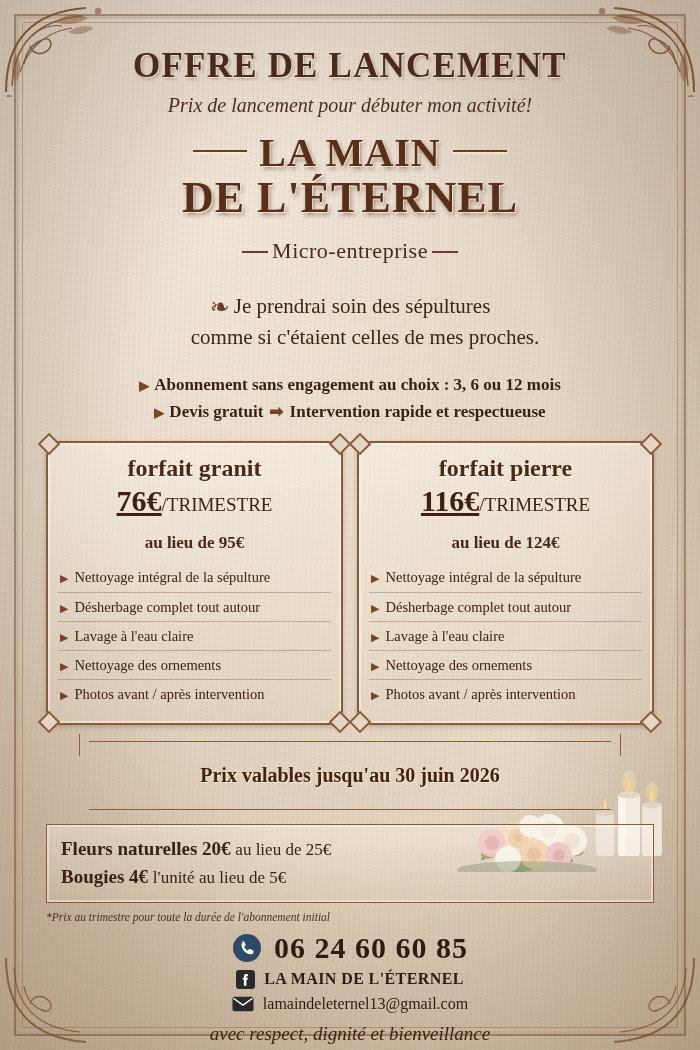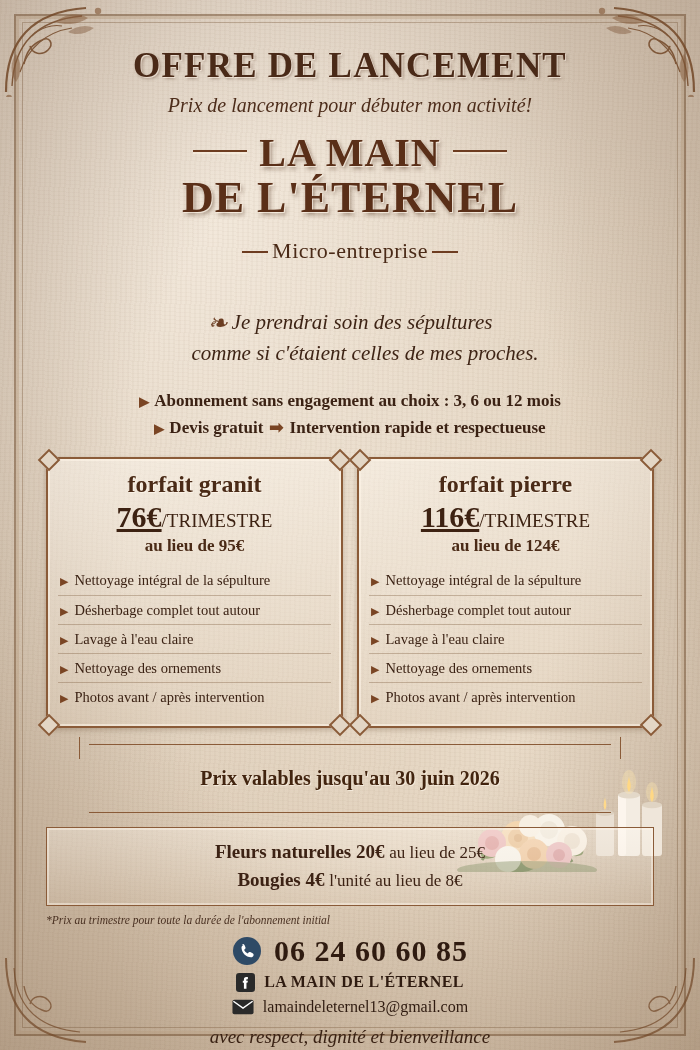--- a/index.html
+++ b/index.html
@@ -100,22 +100,21 @@
     display:inline-block;
     padding:0 30px;
   }
   .logo-sub .wing{
     position:absolute;top:52%;width:26px;height:1.5px;background:#6d3c20;
   }
   .logo-sub .wing.l{left:0;}
   .logo-sub .wing.r{right:0;}
 
   .promise{
-    margin-top:40px;
-    font-style:italic;
+    margin-top:24px;
     font-size:21px;
     line-height:1.45;
     color:#3e2415;
   }
   .promise .ln2{margin-left:30px;}
   .promise .quote{
     display:inline-block;color:#6b3d22;font-size:24px;
     transform:translateY(2px);margin-right:4px;
   }
 
@@ -147,21 +146,21 @@
     text-align:center;font-weight:bold;font-size:24px;color:#4a2a16;
     text-shadow:1px 1px 0 rgba(255,248,236,.7);
     margin-bottom:2px;
   }
   .plan-price{
     text-align:center;color:#3d2212;margin-top:2px;
   }
   .plan-price .amt{font-size:30px;font-weight:bold;text-decoration:underline;}
   .plan-price .per{font-size:19px;}
   .plan-old{
-    text-align:center;font-weight:bold;font-size:17px;color:#4a2a16;margin-top:2px;
+    text-align:center;font-weight:bold;font-size:17px;color:#4a2a16;margin-top:15px;
   }
   .plan-feats{margin:10px 0 0 0;padding:0;list-style:none;}
   .plan-feats li{
     font-size:14.5px;color:#3b2214;line-height:1.95;
     border-bottom:1px solid rgba(120,85,55,.35);
     padding-left:2px;
   }
   .plan-feats li:last-child{border-bottom:none;}
   .plan-feats .tri{color:#7a4524;font-size:11px;margin-right:6px;}
 
@@ -174,21 +173,21 @@
   .validity .cap{position:absolute;top:-8px;width:1.5px;height:22px;background:#8a5b38;}
   .validity .cap.l{left:-10px;}
   .validity .cap.r{right:-10px;}
 
   .extras{
     position:relative;
     margin-top:14px;
     border:1.5px solid #8a5b38;
     box-shadow:inset 0 0 0 2px rgba(255,247,235,.45);
     padding:10px 14px;
-    text-align:center;
+    text-align:left;
     font-weight:bold;
     font-size:19px;
     color:#3c2214;
     line-height:1.5;
     background:linear-gradient(180deg, rgba(255,250,242,.35), rgba(225,208,188,.2));
     min-height:64px;
     box-sizing:border-box;
   }
   .extras .small{font-weight:normal;font-size:17px;}
 
@@ -387,21 +386,21 @@
 
     <div class="extras">
       <div>
         <span>Fleurs naturelles</span>
         <span>20€</span>
         <span class="small">au lieu de 25€</span>
       </div>
       <div>
         <span>Bougies</span>
         <span>4€</span>
-        <span class="small">l'unité au lieu de 8€</span>
+        <span class="small">l'unité au lieu de 5€</span>
       </div>
     </div>
 
     <div class="footnote">*Prix au trimestre pour toute la durée de l'abonnement initial</div>
 
     <div class="contact">
 
       <div class="phone-row">
         <span class="ic">
           <svg width="30" height="30" viewBox="0 0 30 30">

